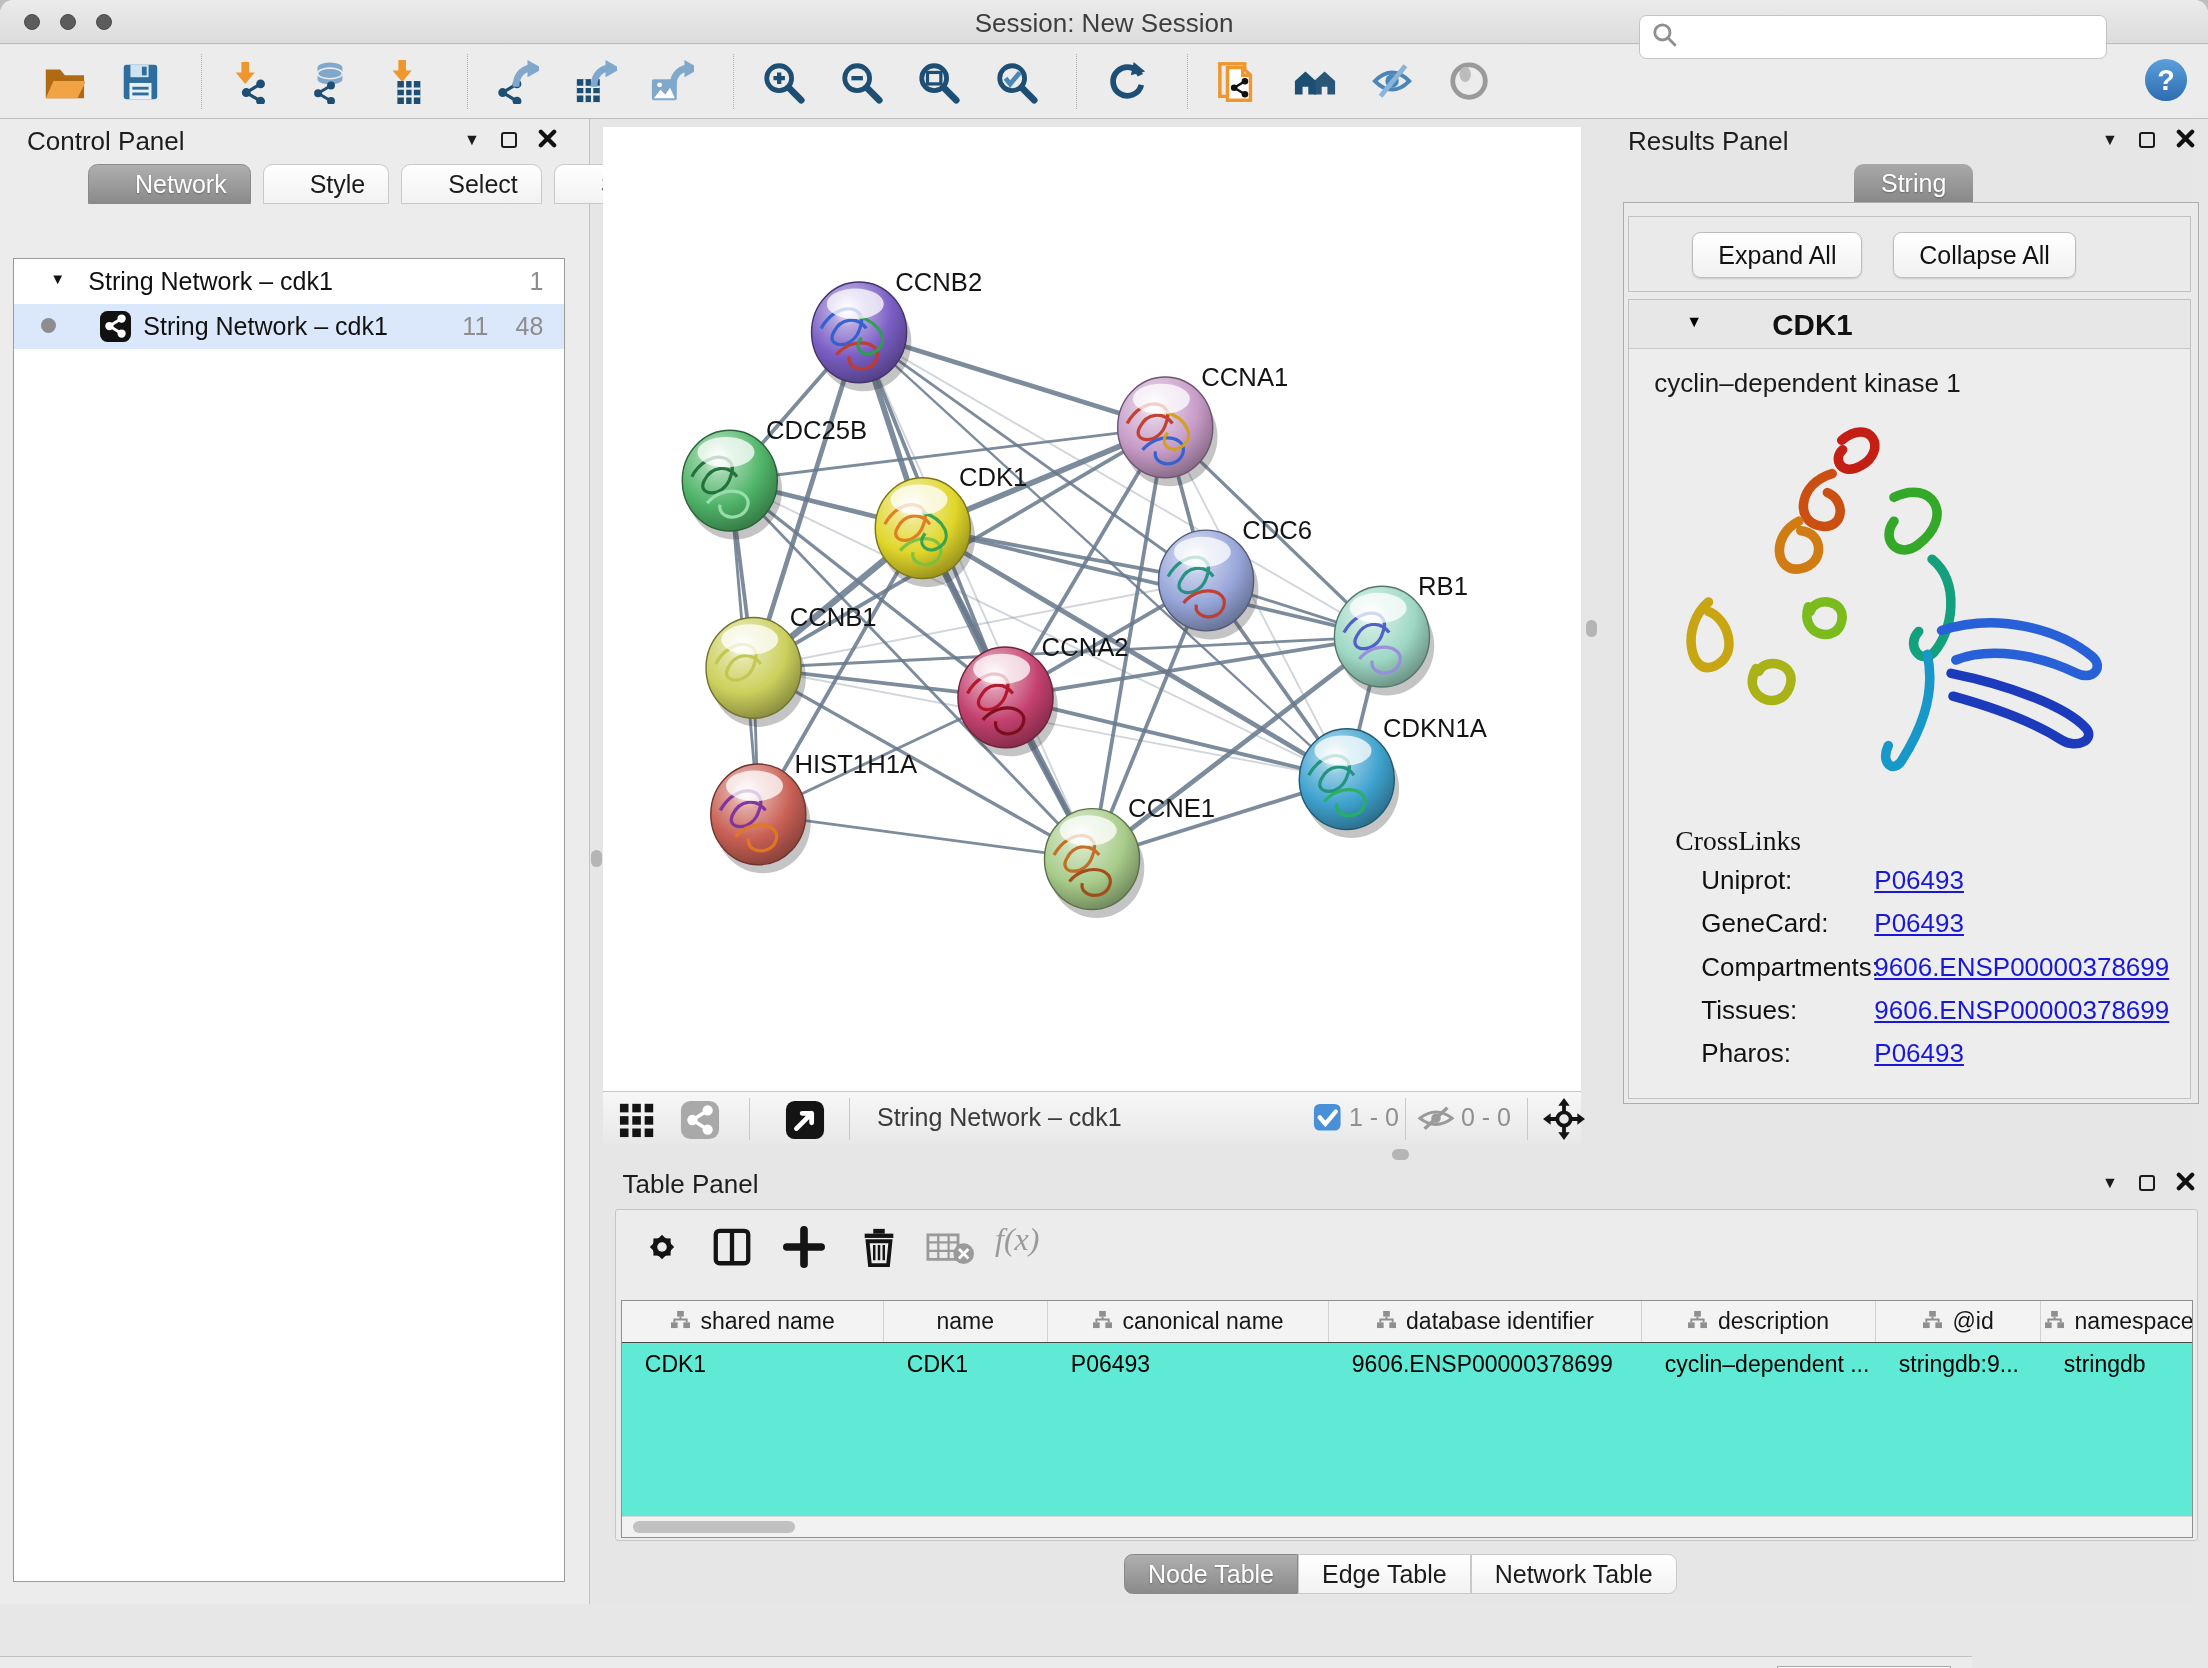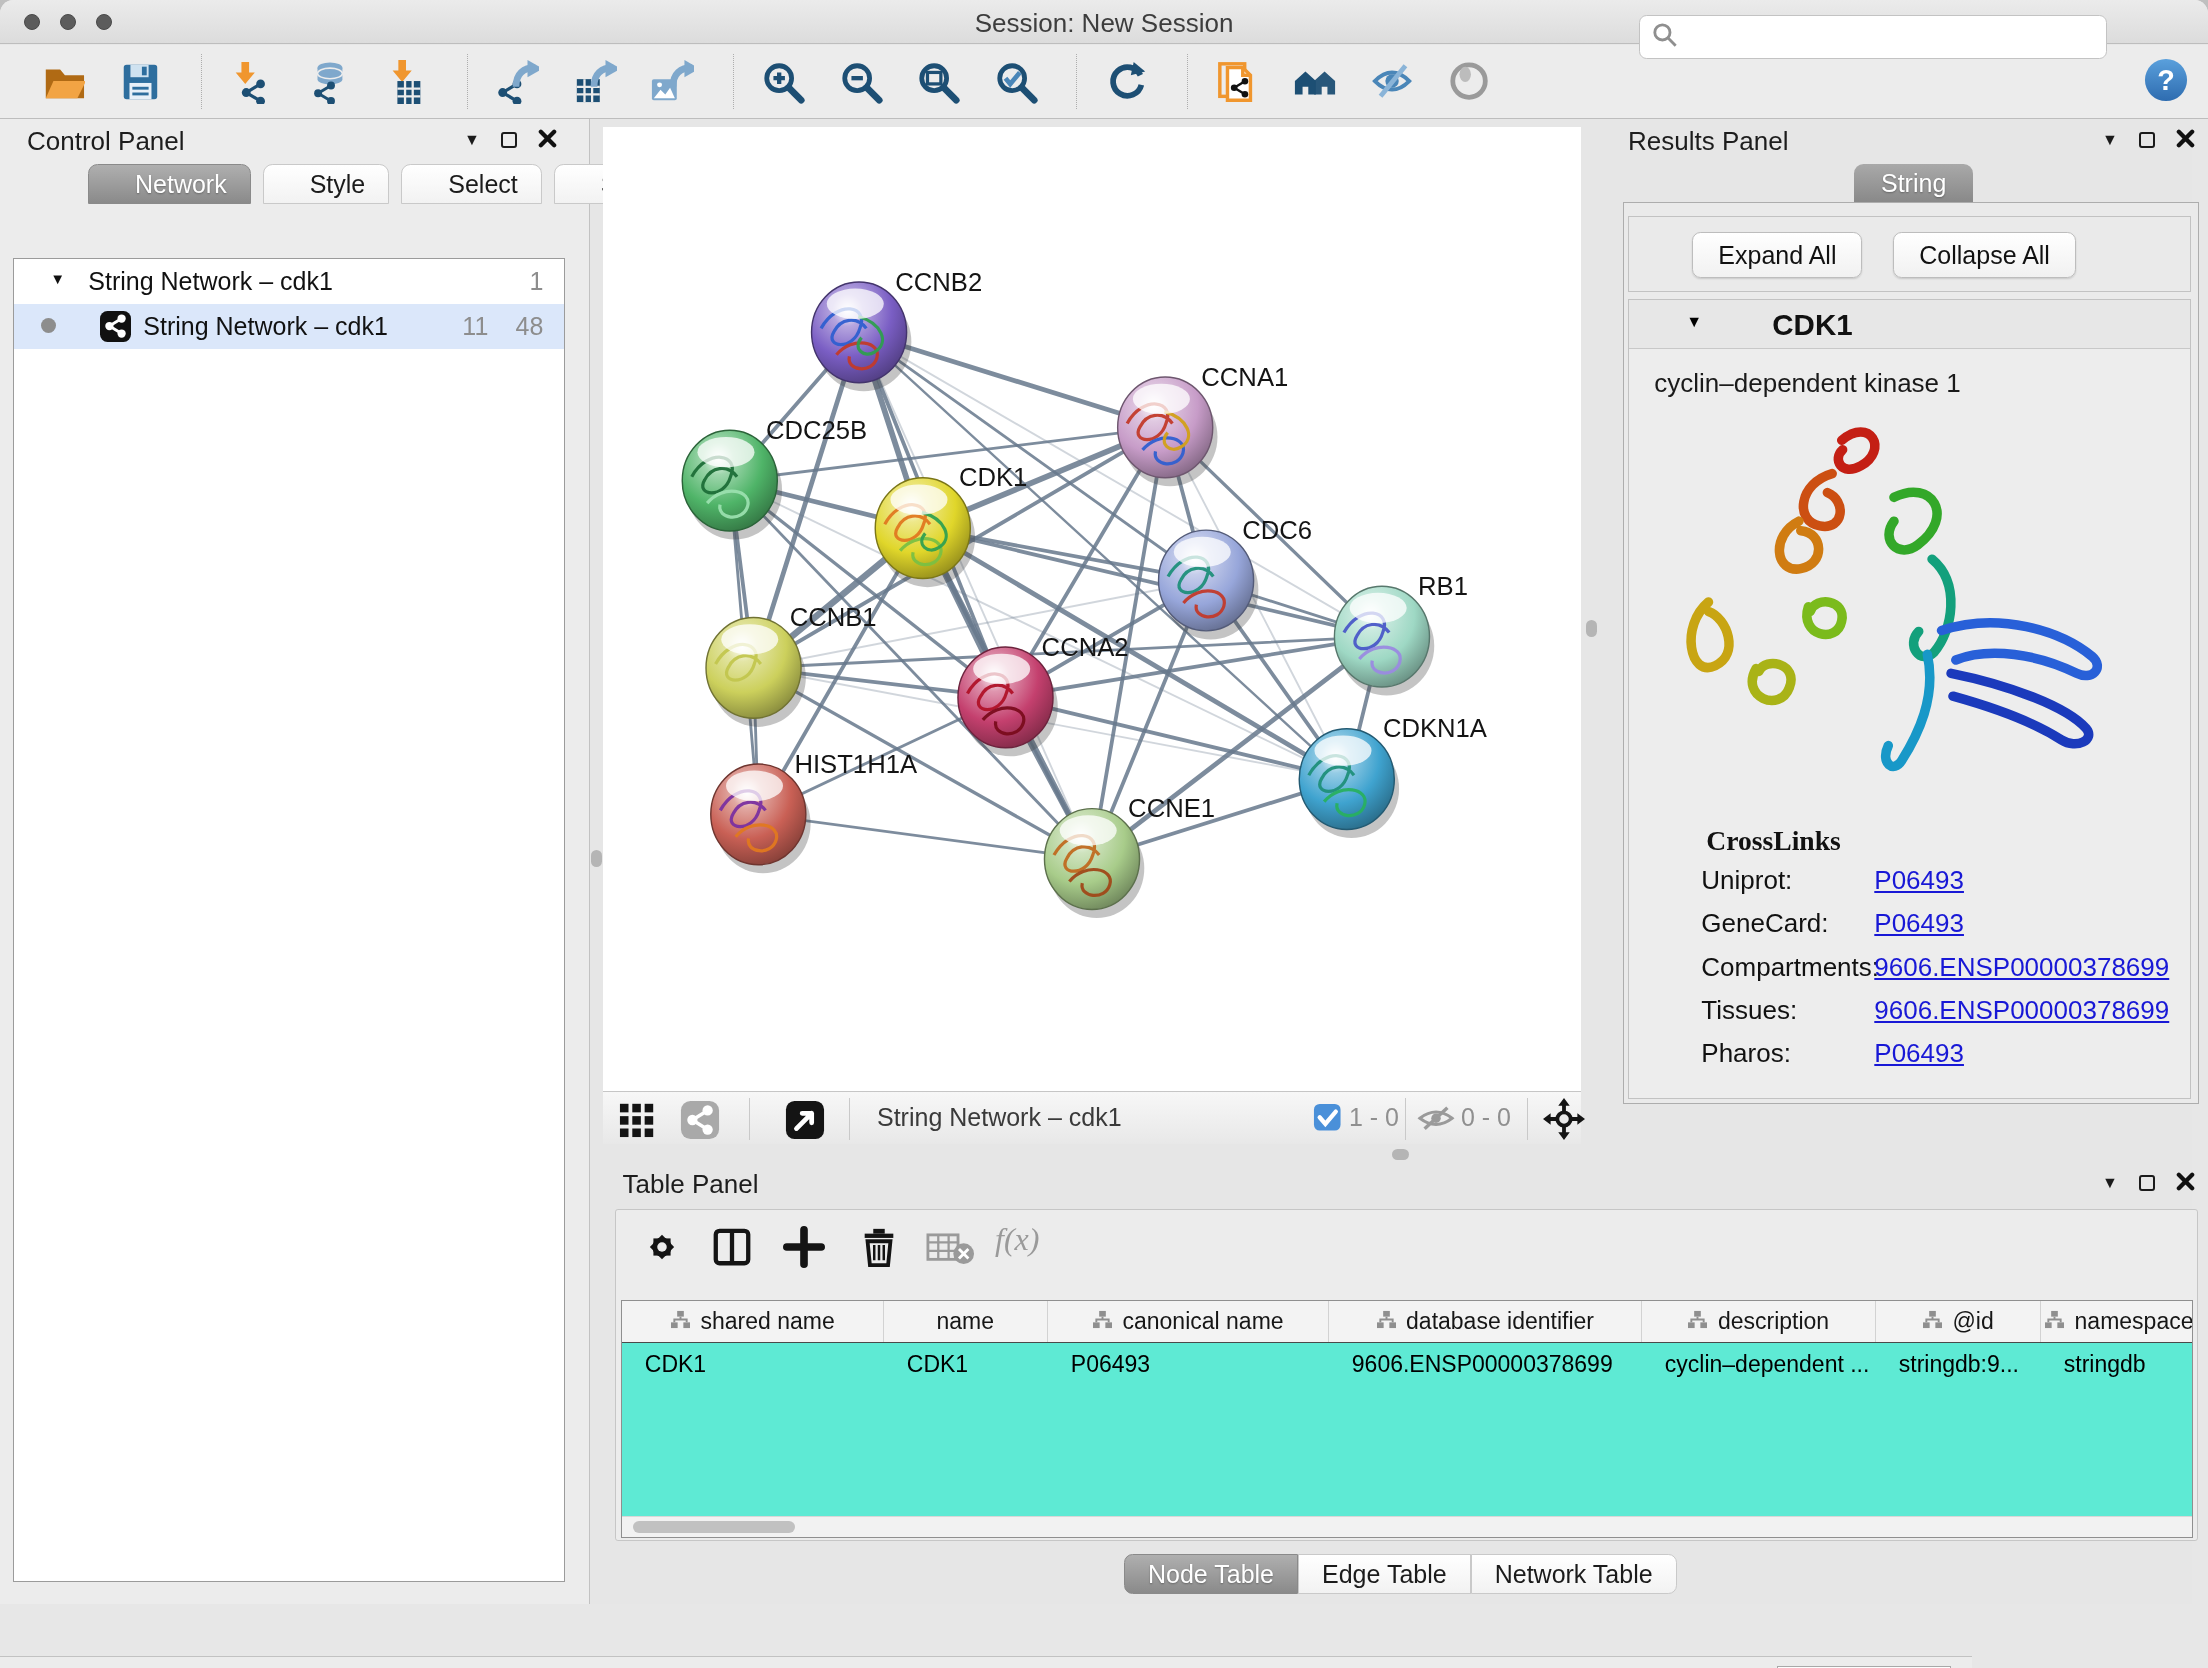--- a/index.html
+++ b/index.html
@@ -47,21 +47,21 @@
   #results-panel{position:absolute;left:1613px;top:0;width:595px;height:1037px;}
   #rp-tab{position:absolute;left:241px;top:45px;height:40px;line-height:38px;padding:0 27px;background:linear-gradient(#a9a9a9,#878787);color:#fff;font-size:25px;border-radius:9.5px 9.5px 0 0;text-shadow:0 1px 1.9px rgba(0,0,0,.3);}
   #rp-box{position:absolute;left:9.5px;top:83px;width:576px;height:902px;border:1.9px solid #adadad;background:#eaeaea;}
   #rp-btnrow{position:absolute;left:4.8px;top:13.3px;width:563px;height:76px;border:1.9px solid #c2c2c2;background:#eaeaea;}
   .rp-btn{position:absolute;top:14.3px;height:46px;background:linear-gradient(#ffffff,#f1f1f1);border:1px solid #bdbdbd;border-radius:8.6px;font-size:25px;color:#111;padding:0 25px;line-height:44px;box-shadow:0 1px 1.9px rgba(0,0,0,.15);}
   #rp-entry{position:absolute;left:4.8px;top:96px;width:563px;height:800px;border:1.9px solid #c2c2c2;background:#ededed;}
   #rp-entry-head{position:relative;height:49px;border-bottom:1.9px solid #c8c8c8;background:#e7e7e7;}
   #rp-entry-name{position:absolute;left:143px;top:7.6px;font-size:29.5px;font-weight:bold;color:#111;}
   #rp-desc{position:absolute;left:25px;top:68px;font-size:26px;color:#1a1a1a;}
   #ribbon{position:absolute;left:27px;top:107px;}
-  #xl-title{position:absolute;left:46px;top:525px;font-family:"Liberation Serif",serif;font-weight:bold;font-size:27.6px;color:#111;margin-left:31px;}
+  #xl-title{position:absolute;left:46px;top:525px;font-family:"Liberation Serif",serif;font-weight:normal;font-size:27.6px;color:#111;}
   .xl-row{position:absolute;left:72px;width:476px;font-family:"Liberation Serif",serif;font-size:26px;color:#111;}
   .xl-val{position:absolute;left:173px;color:#1818d6;text-decoration:underline;white-space:nowrap;}
   
   #table-panel{position:absolute;left:615px;top:1043px;width:1583px;height:441px;}
   #tp-box{position:absolute;left:0px;top:47px;width:1583px;height:332px;border:1px solid #c6c6c6;background:#ececec;border-radius:2.9px;}
   .tp-icon{position:absolute;top:16px;}
   #tp-table{position:absolute;left:4.8px;top:90px;width:1572px;height:238px;background:#5eead4;border:1px solid #8f8f8f;overflow:hidden;}
   #tp-header{display:flex;height:42px;background:#f3f3f3;border-bottom:1.9px solid #4a4a4a;}
   .tp-col{display:flex;align-items:center;justify-content:center;gap:9.5px;font-size:23px;color:#161616;border-right:1px solid #d2d2d2;flex:0 0 auto;overflow:hidden;white-space:nowrap;}
   .tp-rowline{display:flex;height:44px;}

